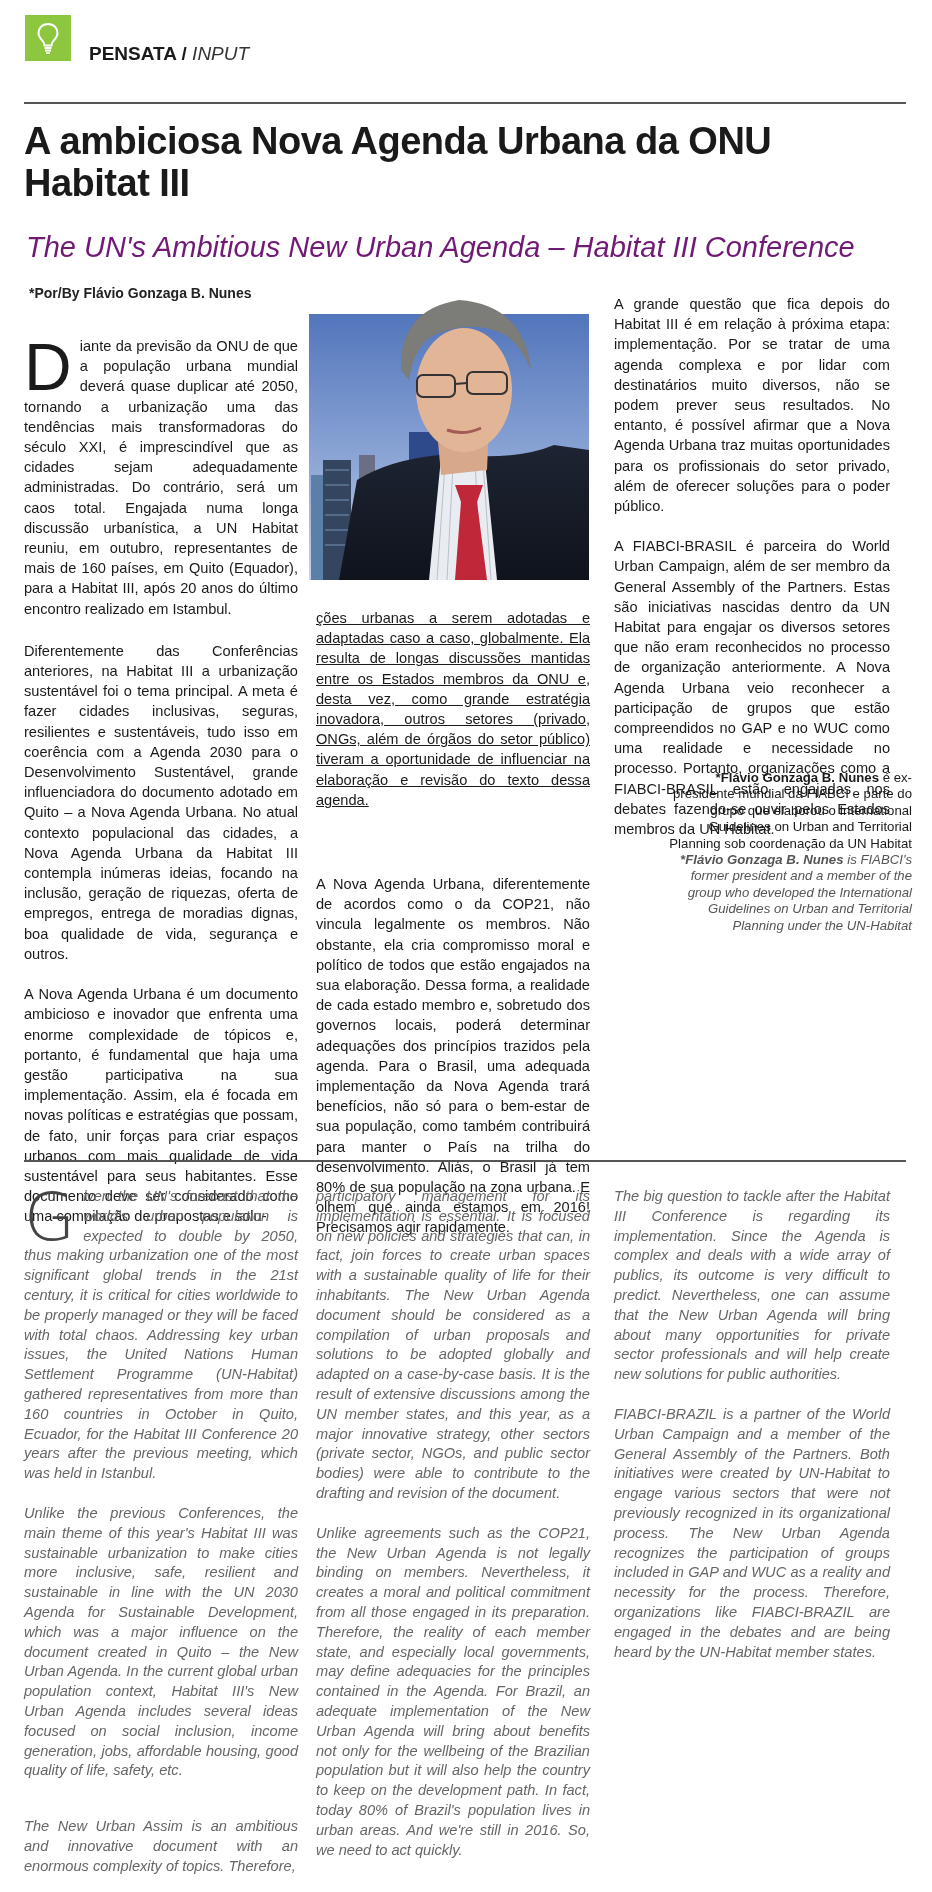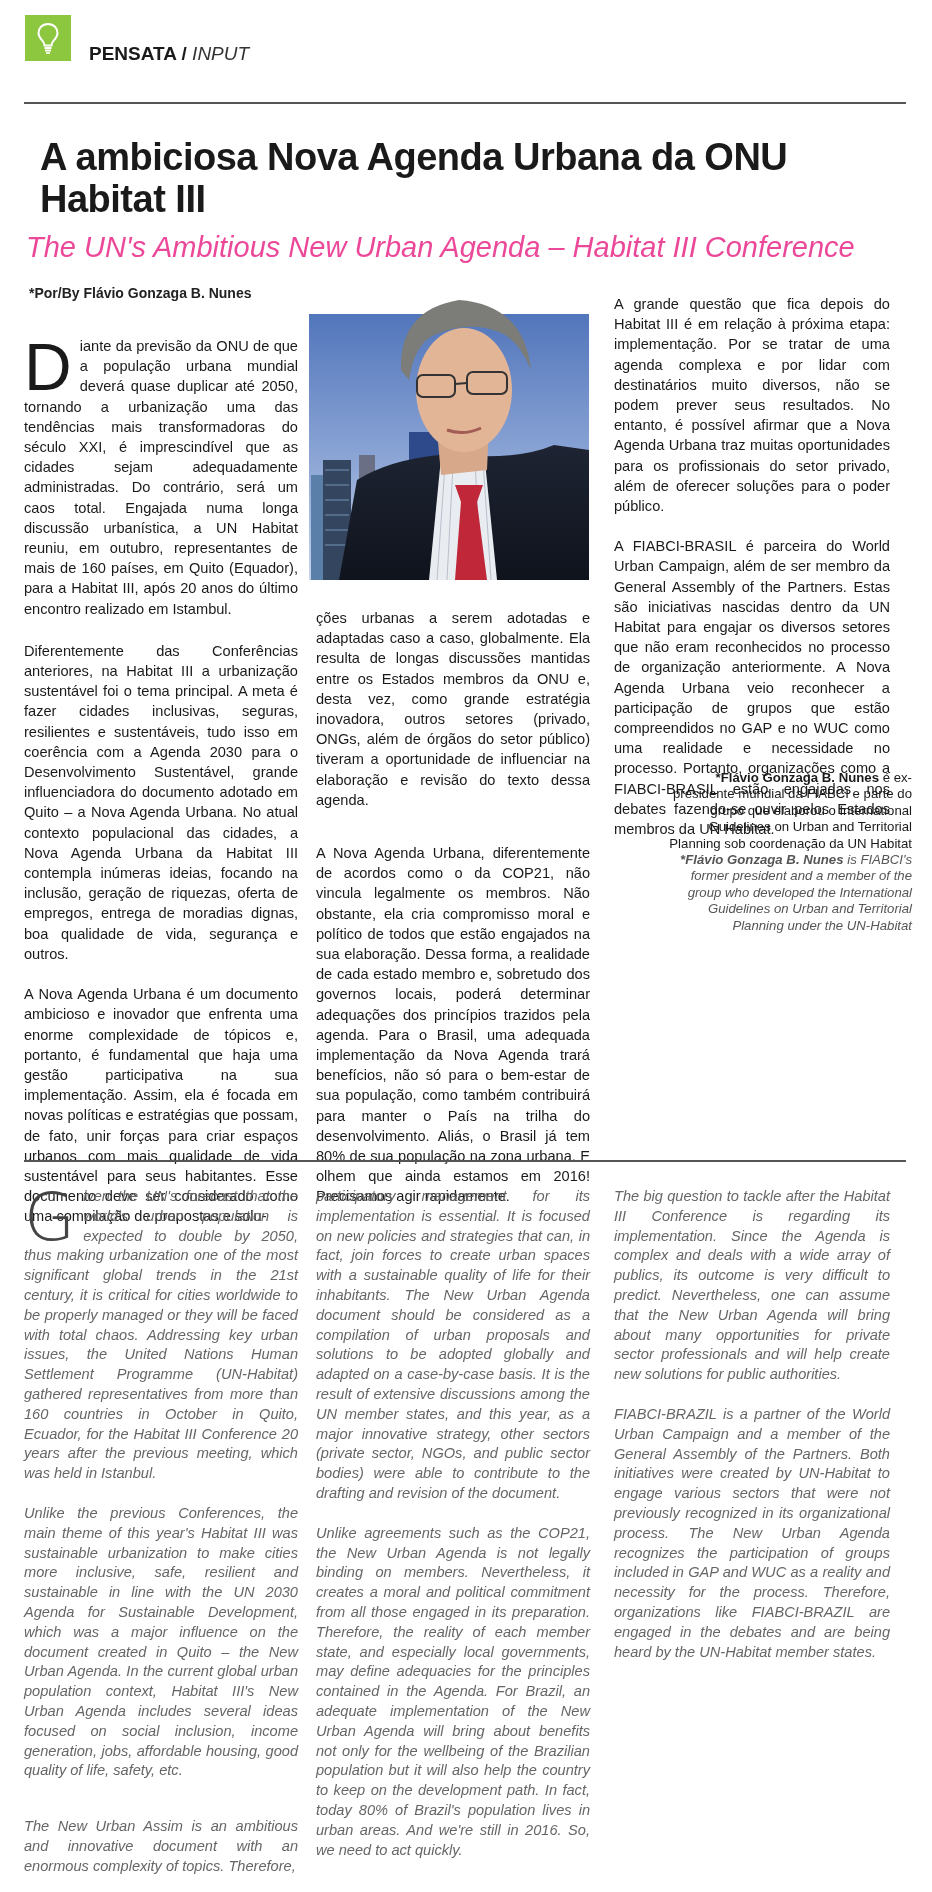--- a/index.html
+++ b/index.html
@@ -13,21 +13,21 @@
   .section-label .bold { font-weight: bold; color: #1a1a1a; margin-top: 32px; }
   .section-label .ital { font-style: italic; color: #333; }
 
   .rule { position: absolute; left: 24px; width: 882px; height: 2px; background: #555; }
   .rule.top { top: 102px; }
   .rule.mid { top: 1160px; }
 
   .title { position: absolute; left: 24px; top: 120px; width: 860px;
            font-size: 38px; line-height: 42px; font-weight: bold; color: #1a1a1a; letter-spacing: -0.5px; }
   .subtitle { position: absolute; left: 26px; top: 230px; width: 860px;
-              font-size: 29px; line-height: 34px; font-style: italic; color: #ec4899; }
+              font-size: 29px; line-height: 34px; font-style: italic; color: #701a75; }
   .byline { position: absolute; left: 29px; top: 285px; font-size: 14px; font-weight: bold; color: #222; }
 
   .col { position: absolute; text-align: justify; hyphens: manual; }
   .pt { font-size: 14.6px; line-height: 20.2px; color: #1a1a1a; }
   .en { font-size: 14.6px; line-height: 19.8px; color: #666; font-style: italic; }
   .col p { margin: 0 0 20px 0; }
 
   .c1 { left: 24px; width: 274px; }
   .c2 { left: 316px; width: 274px; }
   .c3 { left: 614px; width: 276px; }
@@ -56,21 +56,21 @@
       <line x1="10" y1="31" x2="14" y2="31" stroke="#ffffff" stroke-width="1.6"></line>
     </svg>
   </div>
   <div class="section-label">
     <span class="bold">PENSATA</span><span class="bold"> / </span><span class="ital">INPUT</span>
   </div>
 </div>
 
 <div class="rule top"></div>
 
-<h1 class="title" style="margin:16px;">A ambiciosa Nova Agenda Urbana da ONU Habitat III</h1>
+<h1 class="title" style="margin:0;">A ambiciosa Nova Agenda Urbana da ONU Habitat III</h1>
 <h2 class="subtitle" style="margin:0;font-weight:normal;">The UN's Ambitious New Urban Agenda – Habitat III Conference</h2>
 <div class="byline">*Por/By Flávio Gonzaga B. Nunes</div>
 
 <div class="col pt c1" style="top:336px;">
   <p><span class="dropcap">D</span><span>iante da previsão da ONU de que a população urbana mundial deverá quase duplicar até 2050, tornando a urbanização uma das tendências mais transformadoras do século XXI, é imprescindível que as cidades sejam adequadamente administradas. Do contrário, será um caos total. Engajada numa longa discussão urbanística, a UN Habitat reuniu, em outubro, representantes de mais de 160 países, em Quito (Equador), para a Habitat III, após 20 anos do último encontro realizado em Istambul.</span></p>
   <p style="margin-top:22px;">Diferentemente das Conferências anteriores, na Habitat III a urbanização sustentável foi o tema principal. A meta é fazer cidades inclusivas, seguras, resilientes e sustentáveis, tudo isso em coerência com a Agenda 2030 para o Desenvolvimento Sustentável, grande influenciadora do documento adotado em Quito – a Nova Agenda Urbana. No atual contexto populacional das cidades, a Nova Agenda Urbana da Habitat III contempla inúmeras ideias, focando na inclusão, geração de riquezas, oferta de empregos, entrega de moradias dignas, boa qualidade de vida, segurança e outros.</p>
   <p>A Nova Agenda Urbana é um documento ambicioso e inovador que enfrenta uma enorme complexidade de tópicos e, portanto, é fundamental que haja uma gestão participativa na sua implementação. Assim, ela é focada em novas políticas e estratégias que possam, de fato, unir forças para criar espaços urbanos com mais qualidade de vida sustentável para seus habitantes. Esse documento deve ser considerado como uma compilação de propostas e solu-</p>
 </div>
 
 <div class="photo" title="Portrait of Flávio Gonzaga B. Nunes in front of a city skyline">
@@ -123,21 +123,21 @@
     <g fill="none" stroke="#333" stroke-width="2">
       <rect x="108" y="95" width="38" height="22" rx="6"></rect>
       <rect x="158" y="92" width="40" height="22" rx="6"></rect>
       <line x1="146" y1="104" x2="158" y2="103"></line>
     </g>
     <path d="M138 150 Q155 156 172 148" stroke="#a35c55" stroke-width="3" fill="none"></path>
   </svg>
 </div>
 
 <div class="col pt c2" style="top:608px;">
-  <p style="margin-bottom:33px;">ções urbanas a serem adotadas e adaptadas caso a caso, globalmente. Ela resulta de longas discussões mantidas entre os Estados membros da ONU e, desta vez, como grande estratégia inovadora, outros setores (privado, ONGs, além de órgãos do setor público) tiveram a oportunidade de influenciar na elaboração e revisão do texto dessa agenda.</p>
+  <p style="margin-bottom:64px;text-decoration:underline;">ções urbanas a serem adotadas e adaptadas caso a caso, globalmente. Ela resulta de longas discussões mantidas entre os Estados membros da ONU e, desta vez, como grande estratégia inovadora, outros setores (privado, ONGs, além de órgãos do setor público) tiveram a oportunidade de influenciar na elaboração e revisão do texto dessa agenda.</p>
   <p>A Nova Agenda Urbana, diferentemente de acordos como o da COP21, não vincula legalmente os membros. Não obstante, ela cria compromisso moral e político de todos que estão engajados na sua elaboração. Dessa forma, a realidade de cada estado membro e, sobretudo dos governos locais, poderá determinar adequações dos princípios trazidos pela agenda. Para o Brasil, uma adequada implementação da Nova Agenda trará benefícios, não só para o bem-estar de sua população, como também contribuirá para manter o País na trilha do desenvolvimento. Aliás, o Brasil já tem 80% de sua população na zona urbana. E olhem que ainda estamos em 2016! Precisamos agir rapidamente.</p>
 </div>
 
 <div class="col pt c3" style="top:294px;">
   <p>A grande questão que fica depois do Habitat III é em relação à próxima etapa: implementação. Por se tratar de uma agenda complexa e por lidar com destinatários muito diversos, não se podem prever seus resultados. No entanto, é possível afirmar que a Nova Agenda Urbana traz muitas oportunidades para os profissionais do setor privado, além de oferecer soluções para o poder público.</p>
   <p>A FIABCI-BRASIL é parceira do World Urban Campaign, além de ser membro da General Assembly of the Partners. Estas são iniciativas nascidas dentro da UN Habitat para engajar os diversos setores que não eram reconhecidos no processo de organização anteriormente. A Nova Agenda Urbana veio reconhecer a participação de grupos que estão compreendidos no GAP e no WUC como uma realidade e necessidade no processo. Portanto, organizações como a FIABCI-BRASIL estão engajadas nos debates fazendo-se ouvir pelos Estados membros da UN Habitat.</p>
 </div>
 
 <div class="bio">
   <div class="pt-bio"><b>*Flávio Gonzaga B. Nunes</b><span> é ex-presidente mundial da FIABCI e parte do grupo que elaborou o International Guidelines on Urban and Territorial Planning sob coordenação da UN Habitat</span></div>

